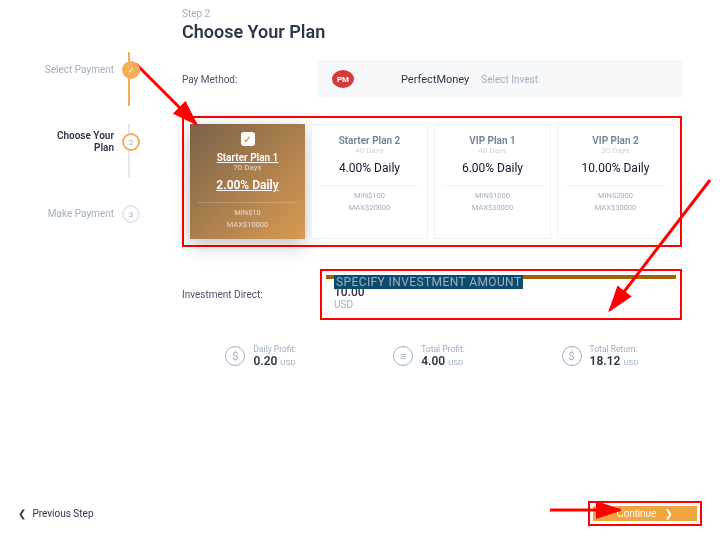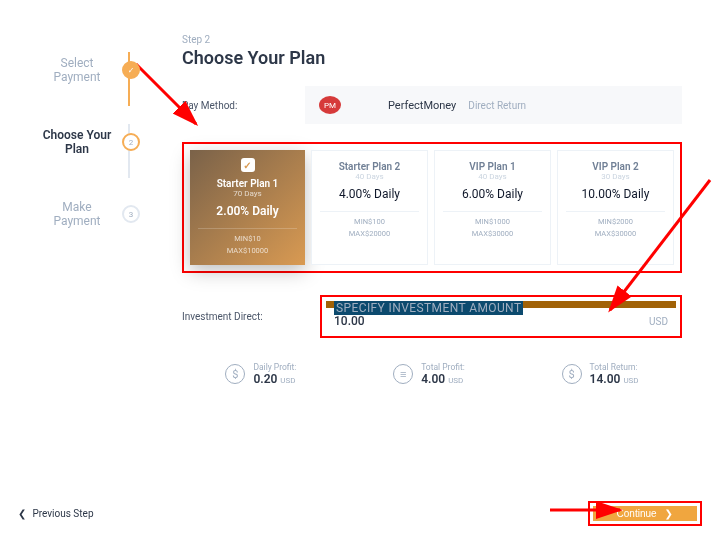--- a/index.html
+++ b/index.html
@@ -2,62 +2,62 @@
 <html><head>
 <meta charset="utf-8">
 <style>
   * { box-sizing: border-box; margin: 0; padding: 0; }
   html, body { width: 720px; height: 540px; font-family: -apple-system, BlinkMacSystemFont, "Segoe UI", Roboto, sans-serif; background: #fff; color: #2d3748; }
   body { position: relative; overflow: hidden; }
 
   
   .stepper { position: absolute; left: 40px; top: 34px; width: 100px; font-size: 10px; }
   .step { display: flex; align-items: center; justify-content: flex-end; gap: 8px; position: relative; height: 72px; }
-  .step-label { color: #a0aec0; text-align: center; line-height: 1.2; font-size: 12px; }
+  .step-label { color: #a0aec0; text-align: right; line-height: 1.2; font-size: 10px; }
   .step-label.active { color: #2d3748; font-weight: 600; }
   .step-circle { width: 18px; height: 18px; border-radius: 50%; border: 2px solid #e2e8f0; background: #fff; display: flex; align-items: center; justify-content: center; font-size: 8px; color: #a0aec0; z-index: 2; flex-shrink: 0; }
   .step-circle.done { background: #f6ad55; border-color: #f6ad55; color: #fff; }
   .step-circle.active { border-color: #f6ad55; }
   .step-line { position: absolute; right: 10px; top: 18px; width: 2px; height: 54px; background: #e2e8f0; z-index: 1; }
   .step-line.done { background: #f6ad55; }
 
-  .main { position: absolute; left: 182px; top: 34px; width: 500px; }
+  .main { position: absolute; left: 182px; top: 8px; width: 500px; }
   .step-caption { font-size: 10px; color: #a0aec0; margin-bottom: 2px; }
   .step-title { font-size: 18px; font-weight: 600; margin-bottom: 18px; }
 
-  .pm-row { display: flex; align-items: center; gap: 3px; margin-bottom: 18px; }
+  .pm-row { display: flex; align-items: center; gap: 16px; margin-bottom: 18px; }
   .pm-label { font-size: 10px; color: #4a5568; width: 120px; }
   .pm-box { background: #f7f8fa; padding: 10px 14px; display: flex; align-items: center; gap: 8px; flex: 1; }
-  .pm-logo { width: 22px; height: 18px; background: #d63a3a; border-radius: 50%; display: flex; align-items: center; justify-content: center; color: #fff; font-size: 8px; font-weight: 400; }
+  .pm-logo { width: 22px; height: 18px; background: #d63a3a; border-radius: 50%; display: flex; align-items: center; justify-content: center; color: #fff; font-size: 8px; font-weight: 700; }
   .pm-name { font-size: 11px; color: #2d3748; padding-left: 39px; }
   .pm-sub { font-size: 10px; color: #a0aec0; margin-left: 4px; }
 
   
   .plans-wrap { border: 2px solid #ff0000; padding: 6px; margin-bottom: 22px; position: relative; }
   .plans { display: flex; gap: 6px; }
   .plan { flex: 1; background: #fff; border: 1px solid #edf2f7; padding: 10px 8px 8px; text-align: center; position: relative; cursor: pointer; }
   .plan .p-name { font-size: 10px; font-weight: 600; color: #718096; }
   .plan .p-days { font-size: 8px; color: #cbd5e0; margin-bottom: 6px; }
   .plan .p-rate { font-size: 12px; color: #0f172a; margin-bottom: 10px; }
   .plan .p-mm { display: flex; justify-content: center; font-size: 7.5px; color: #a0aec0; padding: 0 2px; line-height: 1.6; }
   .plan.selected { background: linear-gradient(135deg, #7a6249 0%, #d99a52 100%); color: #fff; box-shadow: 0 6px 18px rgba(0,0,0,0.25); border: none; padding-top: 8px; }
-  .plan.selected .p-name, .plan.selected .p-rate { color: #fff; }
+  .plan.selected .p-name, .plan.selected .p-rate { color: #fff; text-decoration: underline; }
   .plan.selected .p-days, .plan.selected .p-mm { color: rgba(255,255,255,0.7); }
   .plan.selected .p-rate { font-weight: 600; }
   .plan .check { width: 14px; height: 14px; background: #fff; border-radius: 3px; margin: 0 auto 6px; display: none; }
   .plan.selected .check { display: flex; align-items: center; justify-content: center; }
   .plan .check::after { content: "✓"; color: #d99a52; font-size: 10px; font-weight: 700; }
   .plan .hr { height:1px; background:#edf2f7; margin:6px 0 4px; }
   .plan.selected .hr { background: rgba(255,255,255,0.2); }
 
   
   .amount-row { display: flex; align-items: center; gap: 8px; margin-bottom: 24px; }
   .amount-label { font-size: 10px; color: #4a5568; width: 130px; }
   .amount-box { border: 2px solid #ff0000; padding: 4px; flex: 1; position: relative; }
-  .amount-inner { border-top: 7px solid #a16207; padding: 6px 8px 4px; display: flex; justify-content: space-between; align-items: baseline; }
+  .amount-inner { border-top: 4px solid #a16207; padding: 6px 8px 4px; display: flex; justify-content: space-between; align-items: baseline; flex-direction: column; }
   .amount-caption { position: absolute; top: 4px; left: 12px; font-size: 12px; color: #a0aec0; letter-spacing: 0.4px; background: #0c4a6e; padding: 0 2px; }
   .amount-val { font-size: 12px; color: #2d3748; font-weight: 500; }
   .amount-ccy { font-size: 10px; color: #a0aec0; }
 
   
   .stats { display: flex; gap: 10px; justify-content: space-around; }
   .stat { display: flex; gap: 8px; align-items: center; }
   .stat-icon { width: 20px; height: 20px; border: 1px solid #a0aec0; border-radius: 50%; display: flex; align-items: center; justify-content: center; font-size: 11px; color: #a0aec0; }
   .stat-lab { font-size: 8.5px; color: #a0aec0; }
   .stat-val { font-size: 12px; font-weight: 600; color: #2d3748; }
@@ -95,21 +95,21 @@
 
 <div class="main">
   <div class="step-caption">Step 2</div>
   <div class="step-title">Choose Your Plan</div>
 
   <div class="pm-row">
     <div class="pm-label">Pay Method:</div>
     <div class="pm-box">
       <div class="pm-logo">PM</div>
       <div class="pm-name">PerfectMoney</div>
-      <div class="pm-sub">Direct Return</div>
+      <div class="pm-sub">Select Invest</div>
     </div>
   </div>
 
   <div class="plans-wrap">
     <div class="plans">
       <div class="plan selected">
         <div class="check"></div>
         <div class="p-name">Starter Plan 1</div>
         <div class="p-days">70 Days</div>
         <div class="p-rate">2.00% Daily</div>
@@ -191,21 +191,21 @@
       <div class="stat-icon">≡</div>
       <div>
         <div class="stat-lab">Total Profit:</div>
         <div class="stat-val"><span>4.00</span> <span class="stat-ccy">USD</span></div>
       </div>
     </div>
     <div class="stat">
       <div class="stat-icon">$</div>
       <div>
         <div class="stat-lab">Total Return:</div>
-        <div class="stat-val"><span>14.00</span> <span class="stat-ccy">USD</span></div>
+        <div class="stat-val"><span>18.12</span> <span class="stat-ccy">USD</span></div>
       </div>
     </div>
   </div>
 </div>
 
 <div class="footer">
   <div class="prev">
     <span>❮</span>
     <span>Previous Step</span>
   </div>

